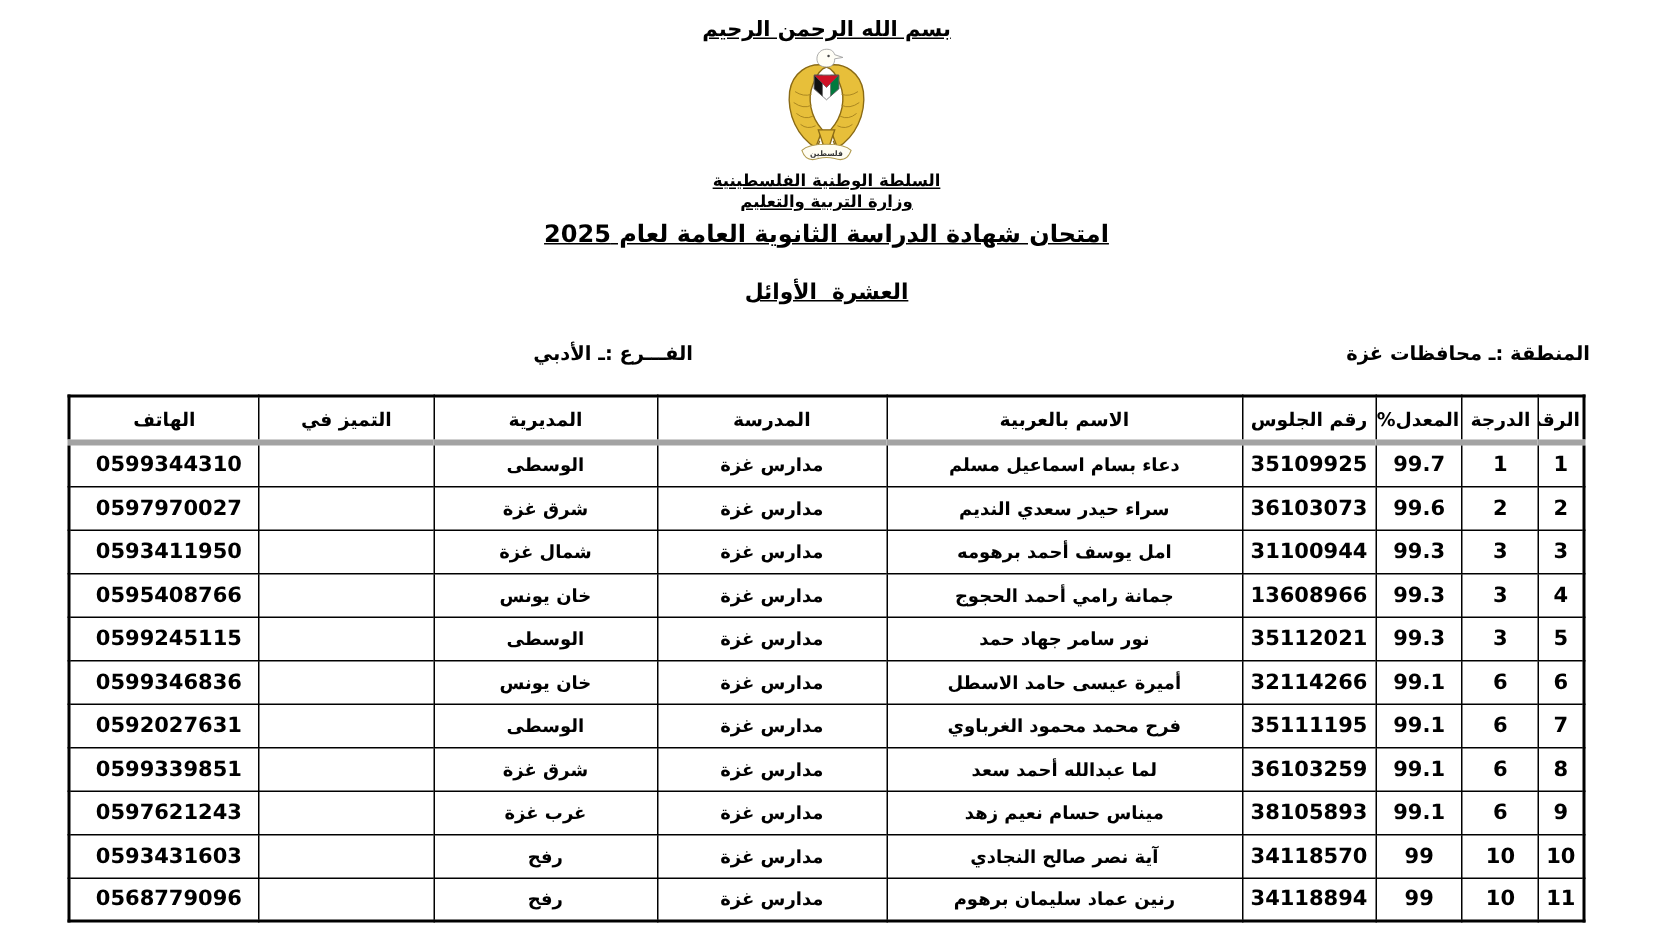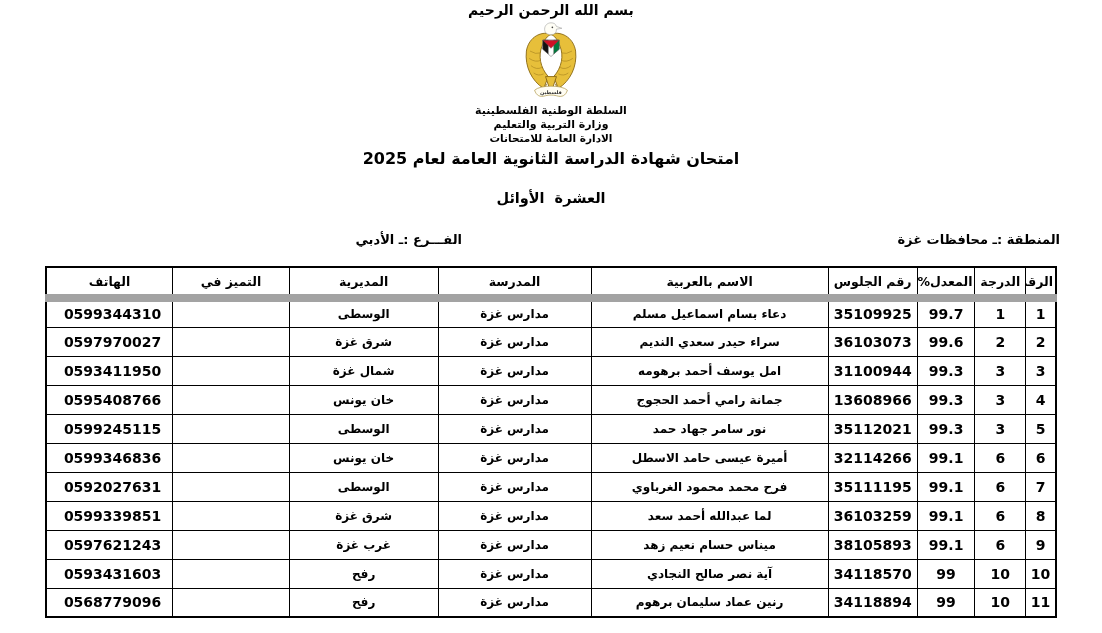--- a/index.html
+++ b/index.html
@@ -1,36 +1,36 @@
 <!DOCTYPE html>
 <html lang="ar" dir="rtl"><head>
 <meta charset="utf-8">
 <style>
   * { margin:0; padding:0; box-sizing:border-box; }
   html,body { width:1102px; height:633px; background:#fff; color:#000;
     font-family:"DejaVu Sans", sans-serif; direction:rtl; overflow:hidden; }
 
-  .header { text-align:center; padding-top:2px; }
+  .header { text-align:center; padding-top:12px;text-decoration:underline; }
   .basmala { font-size:14px; font-weight:bold; }
   .emblem-wrap { margin-top:2px; height:84px; }
   .org-line { font-size:11px; font-weight:bold; line-height:14px; }
   .dept-line { font-size:10.5px; font-weight:bold; line-height:13px; }
   .exam-title { font-size:16px; font-weight:bold; margin-top:4px; }
   .subtitle { font-size:14.5px; font-weight:bold; margin-top:22px; word-spacing:5px; }
 
   .meta { position:relative; height:22px; margin-top:26px;
     font-size:13px; font-weight:bold; }
   .meta .region { position:absolute; right:42px; top:0; }
   .meta .branch { position:absolute; right:640px; top:0; }
 
   table { border-collapse:collapse; margin:12px 45px 0; width:1012px;
     table-layout:fixed; border:2px solid #000; }
   th,td { border:1px solid #000; font-weight:bold; text-align:center;
     overflow:hidden; white-space:nowrap; }
-  th { font-size:12.5px; height:31px; border-bottom:8px solid #a3a3a3; padding:0 2px; }
+  th { font-size:12.5px; height:31px; border-bottom:4px solid #a3a3a3; padding:0 2px; }
   td { font-size:12px; height:29px; padding:0 3px; }
   td.num { font-size:14px; }
   td.cell-phone { text-align:center; direction:ltr; padding-left:9px; font-size:14px; }
   .col-0 { width:30px; }  .col-1 { width:50px; }  .col-2 { width:57px; }
   .col-3 { width:88px; }  .col-4 { width:234px; } .col-5 { width:151px; }
   .col-6 { width:147px; } .col-7 { width:115px; } .col-8 { width:125px; }
 </style>
 </head>
 <body>
 
@@ -63,21 +63,20 @@
         <polygon points="48,22 54,22 54,32 48,37.3" fill="#007a3d"></polygon>
         <polygon points="36,22 54,22 45,31" fill="#ce1126"></polygon>
       </g>
       <path d="M27 77 C33 71 57 71 63 77 C61 83 57 85 51 83 C47 82 43 82 39 83 C33 85 29 83 27 77 Z" fill="#fffdf2" stroke="#b09a4e" stroke-width="0.8"></path>
       <text x="45" y="81" text-anchor="middle" font-size="5.5" font-weight="bold" fill="#333">فلسطين</text>
     </svg>
   </div>
 
   <div class="org-line">السلطة الوطنية الفلسطينية</div>
   <div class="org-line">وزارة التربية والتعليم</div>
-  <div class="dept-line">الادارة العامة للامتحانات</div>
   <div class="exam-title">امتحان شهادة الدراسة الثانوية العامة لعام 2025</div>
   <div class="subtitle">العشرة الأوائل</div>
 </div>
 
 <div class="meta">
   <div class="region">
     <span>المنطقة :ـ</span>
     <span>محافظات غزة</span>
   </div>
   <div class="branch">

